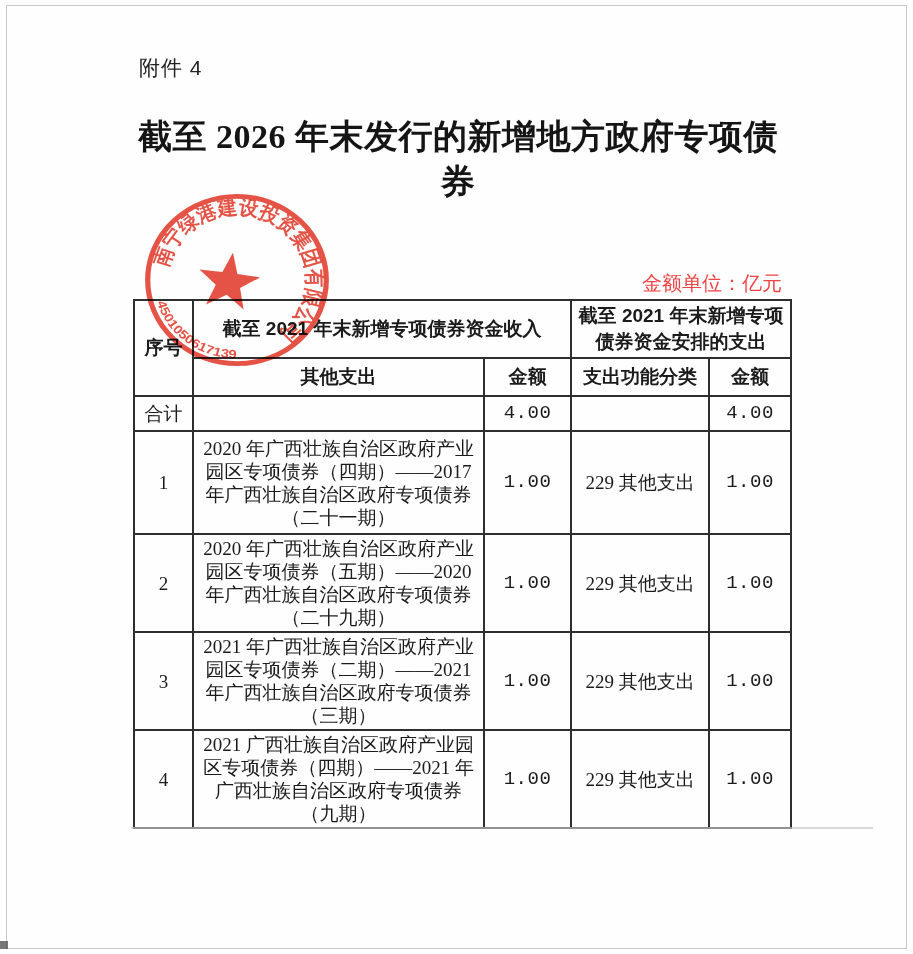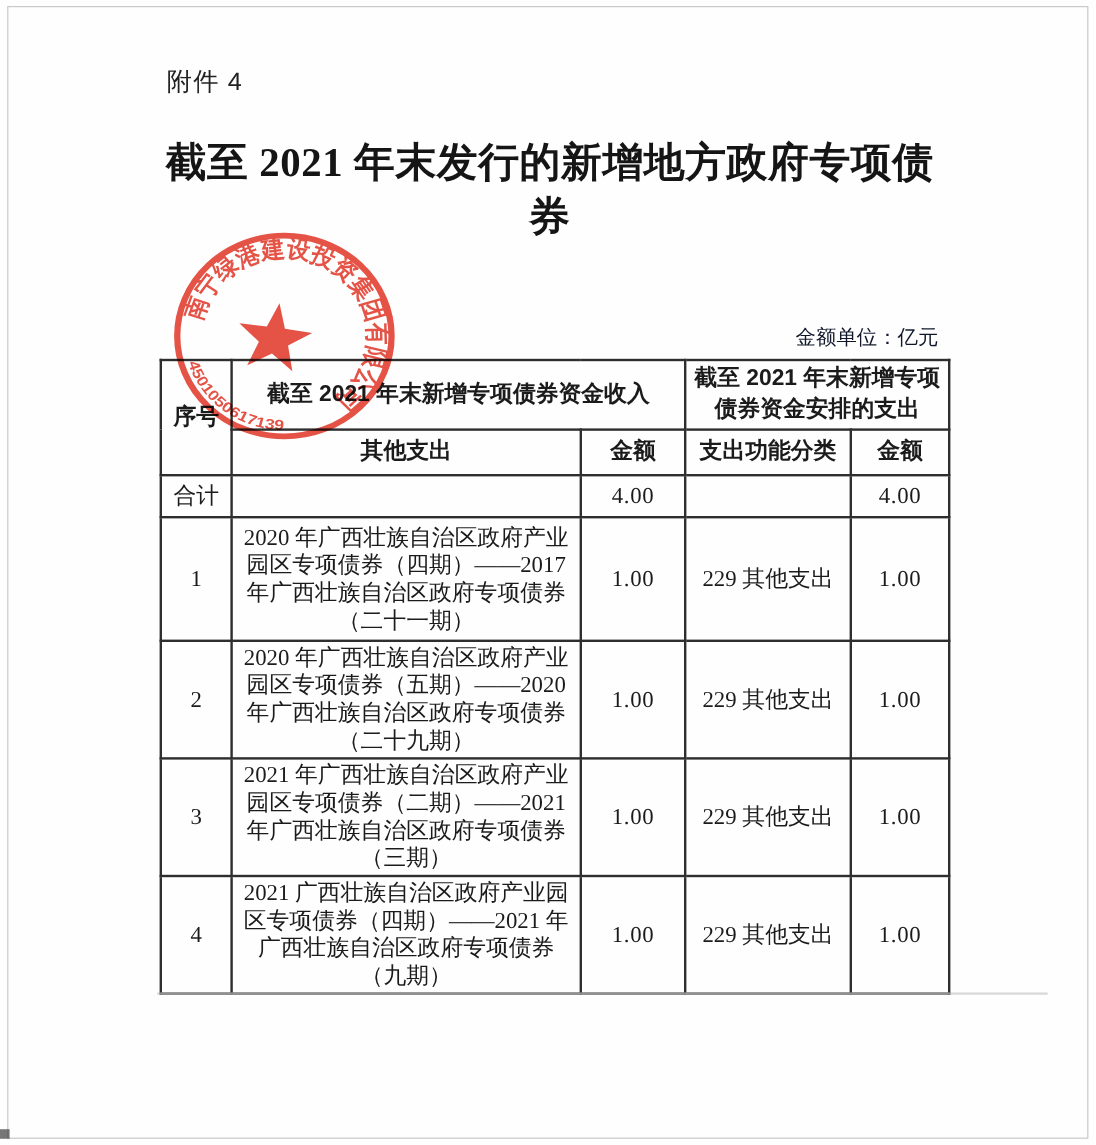--- a/index.html
+++ b/index.html
@@ -20,58 +20,58 @@
     font-family:"Liberation Sans", sans-serif;font-size:21px;color:#222;
     letter-spacing:1px;
   }
   .doc-title{
     position:absolute;left:128px;top:114px;width:660px;margin:0;
     text-align:center;font-weight:bold;font-size:34px;line-height:45px;
     color:#151515;letter-spacing:.5px;
   }
   .unit-note{
     position:absolute;left:133px;top:270px;width:649px;text-align:right;
-    font-family:"Liberation Sans", sans-serif;font-size:17px;color:#0f172a;
+    font-family:"Liberation Sans", sans-serif;font-size:20px;color:#ef4444;
     padding-right:6px;
   }
   table.bond-table{
     position:absolute;left:133px;top:299px;width:657px;
     border-collapse:collapse;table-layout:fixed;background:transparent;
   }
   .bond-table th,.bond-table td{
     border:2px solid #2e2e2e;padding:2px 4px;
     text-align:center;vertical-align:middle;overflow:hidden;
   }
   .bond-table th{
     font-family:"Liberation Sans", sans-serif;font-weight:600;
     font-size:19px;line-height:26px;color:#1b1b1b;
   }
   .bond-table td{font-size:19px;line-height:23px;color:#1b1b1b;margin-top:24px;}
-  .amount{font-size:20px;letter-spacing:.5px;}
+  .amount{font-size:20px;letter-spacing:.5px;font-family:Liberation Mono, monospace;}
   .seq{font-size:19px;}
   .seal{
     position:absolute;left:142px;top:191px;width:190px;height:178px;
     opacity:.88;mix-blend-mode:multiply;z-index:5;pointer-events:none;
   }
   .seal text{font-family:"Liberation Sans", sans-serif;font-weight:bold;}
   .scan-line{
     position:absolute;left:131px;top:827px;width:742px;height:2px;
     background:#c6c6c6;opacity:.65;
   }
 </style>
 </head>
 <body>
 
 <div class="page">
   <div class="scan-frame"></div>
 
   <div class="attachment">附件 4</div>
 
   <h1 class="doc-title">
-    <span>截至 2021 年末发行的新增地方政府专项债</span><br>
+    <span>截至 2026 年末发行的新增地方政府专项债</span><br>
     <span>券</span><br>
   </h1>
 
   <div class="unit-note">金额单位：亿元</div>
 
   <table class="bond-table">
     <colgroup>
       <col style="width:59px">
         <col style="width:291px">
         <col style="width:87px">

